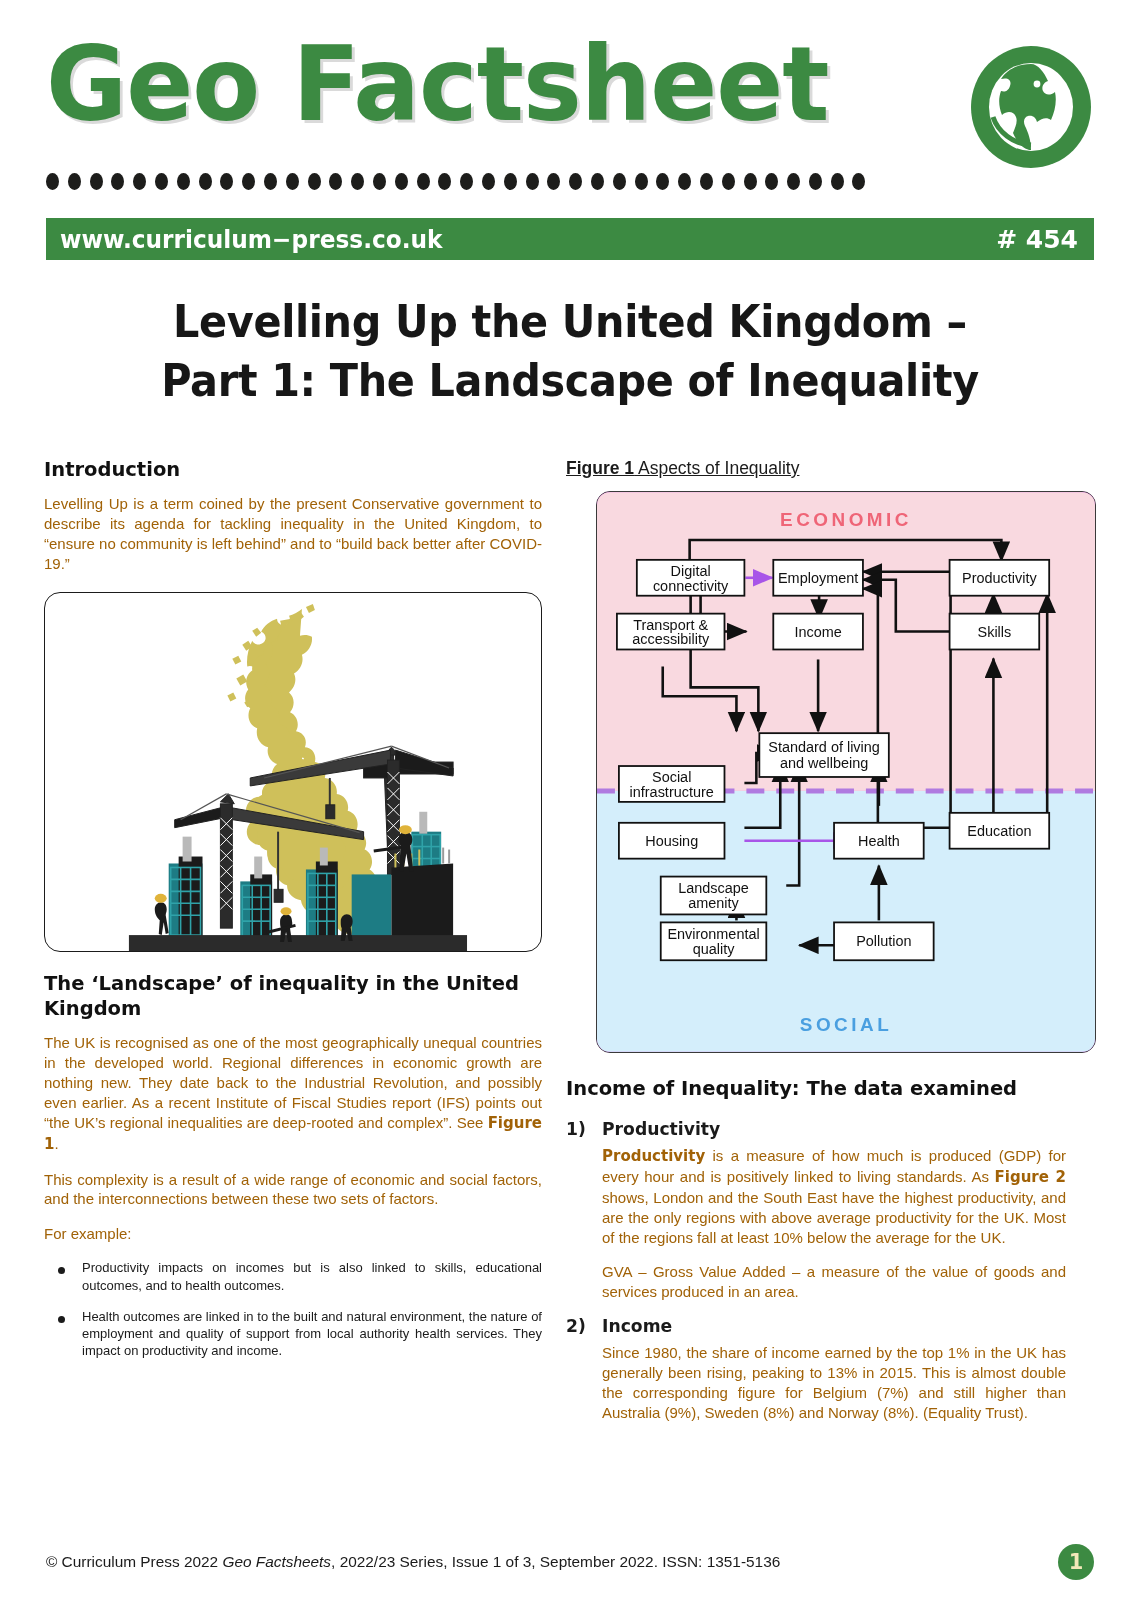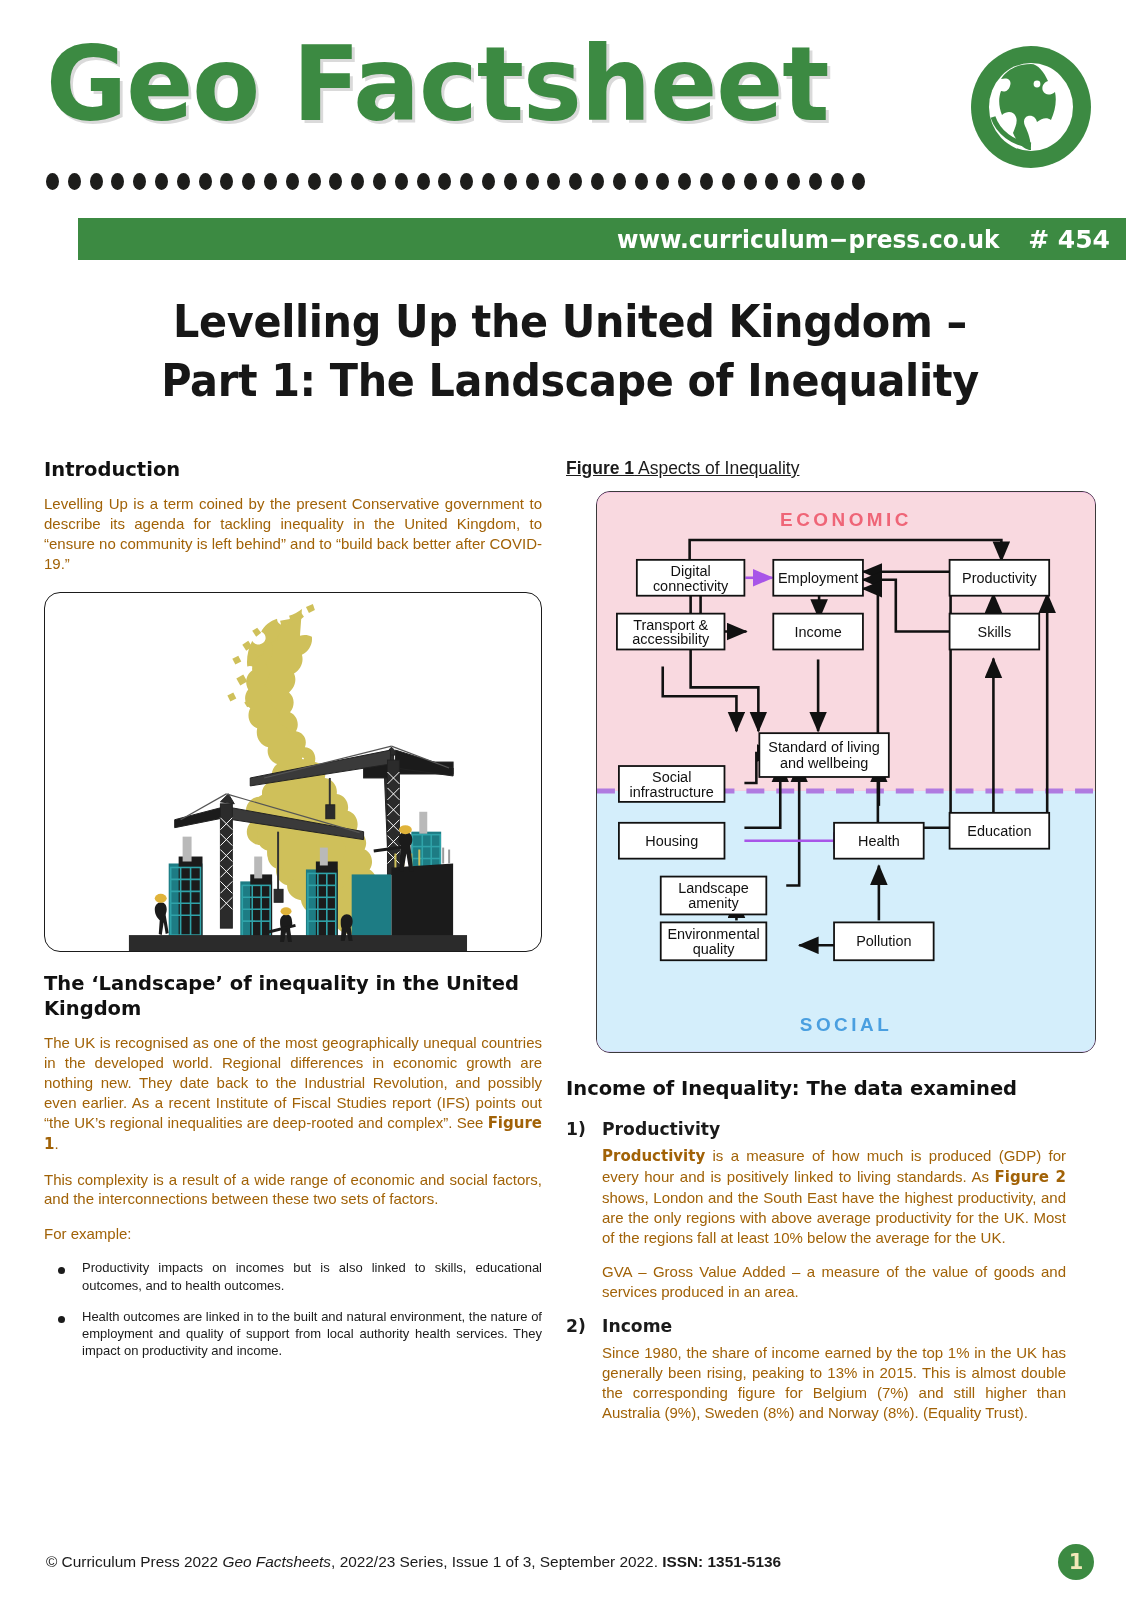--- a/index.html
+++ b/index.html
@@ -57,23 +57,22 @@
     width: 126px; height: 126px;
   }
 
   .urlbar {
     position: absolute;
     left: 46px; top: 218px;
     width: 1048px; height: 42px;
     background: #3c8a42;
     display: flex;
     align-items: center;
-    justify-content: flex-end;
+    justify-content: space-between;
     padding: 0 16px 0 14px;
-    margin-left: 32px;
   }
   .urlbar .url {
     color: #fff;
     font-size: 25px;
     font-weight: bold;
     font-family: "DejaVu Sans", sans-serif;
     transform: scaleX(0.93);
     transform-origin: left center;
   }
   .urlbar .issue {
@@ -195,21 +194,21 @@
   .footer {
     position: absolute;
     left: 46px; top: 1544px;
     width: 1048px;
     display: flex;
     align-items: center;
     justify-content: space-between;
   }
   .footer .ftext { font-size: 15.4px; color: #1b1b1b; }
   .footer .ftext i { font-style: italic; margin-top: 18px; }
-  .footer .ftext b { font-weight: bold; }
+  .footer .ftext b { font-weight: normal; }
   .pagenum {
     width: 36px; height: 36px;
     border-radius: 50%;
     background: #3c8a42;
     color: #f2e8b8;
     font-size: 21px;
     font-weight: bold;
     font-family: "DejaVu Sans", sans-serif;
     display: flex; align-items: center; justify-content: center;
   }

